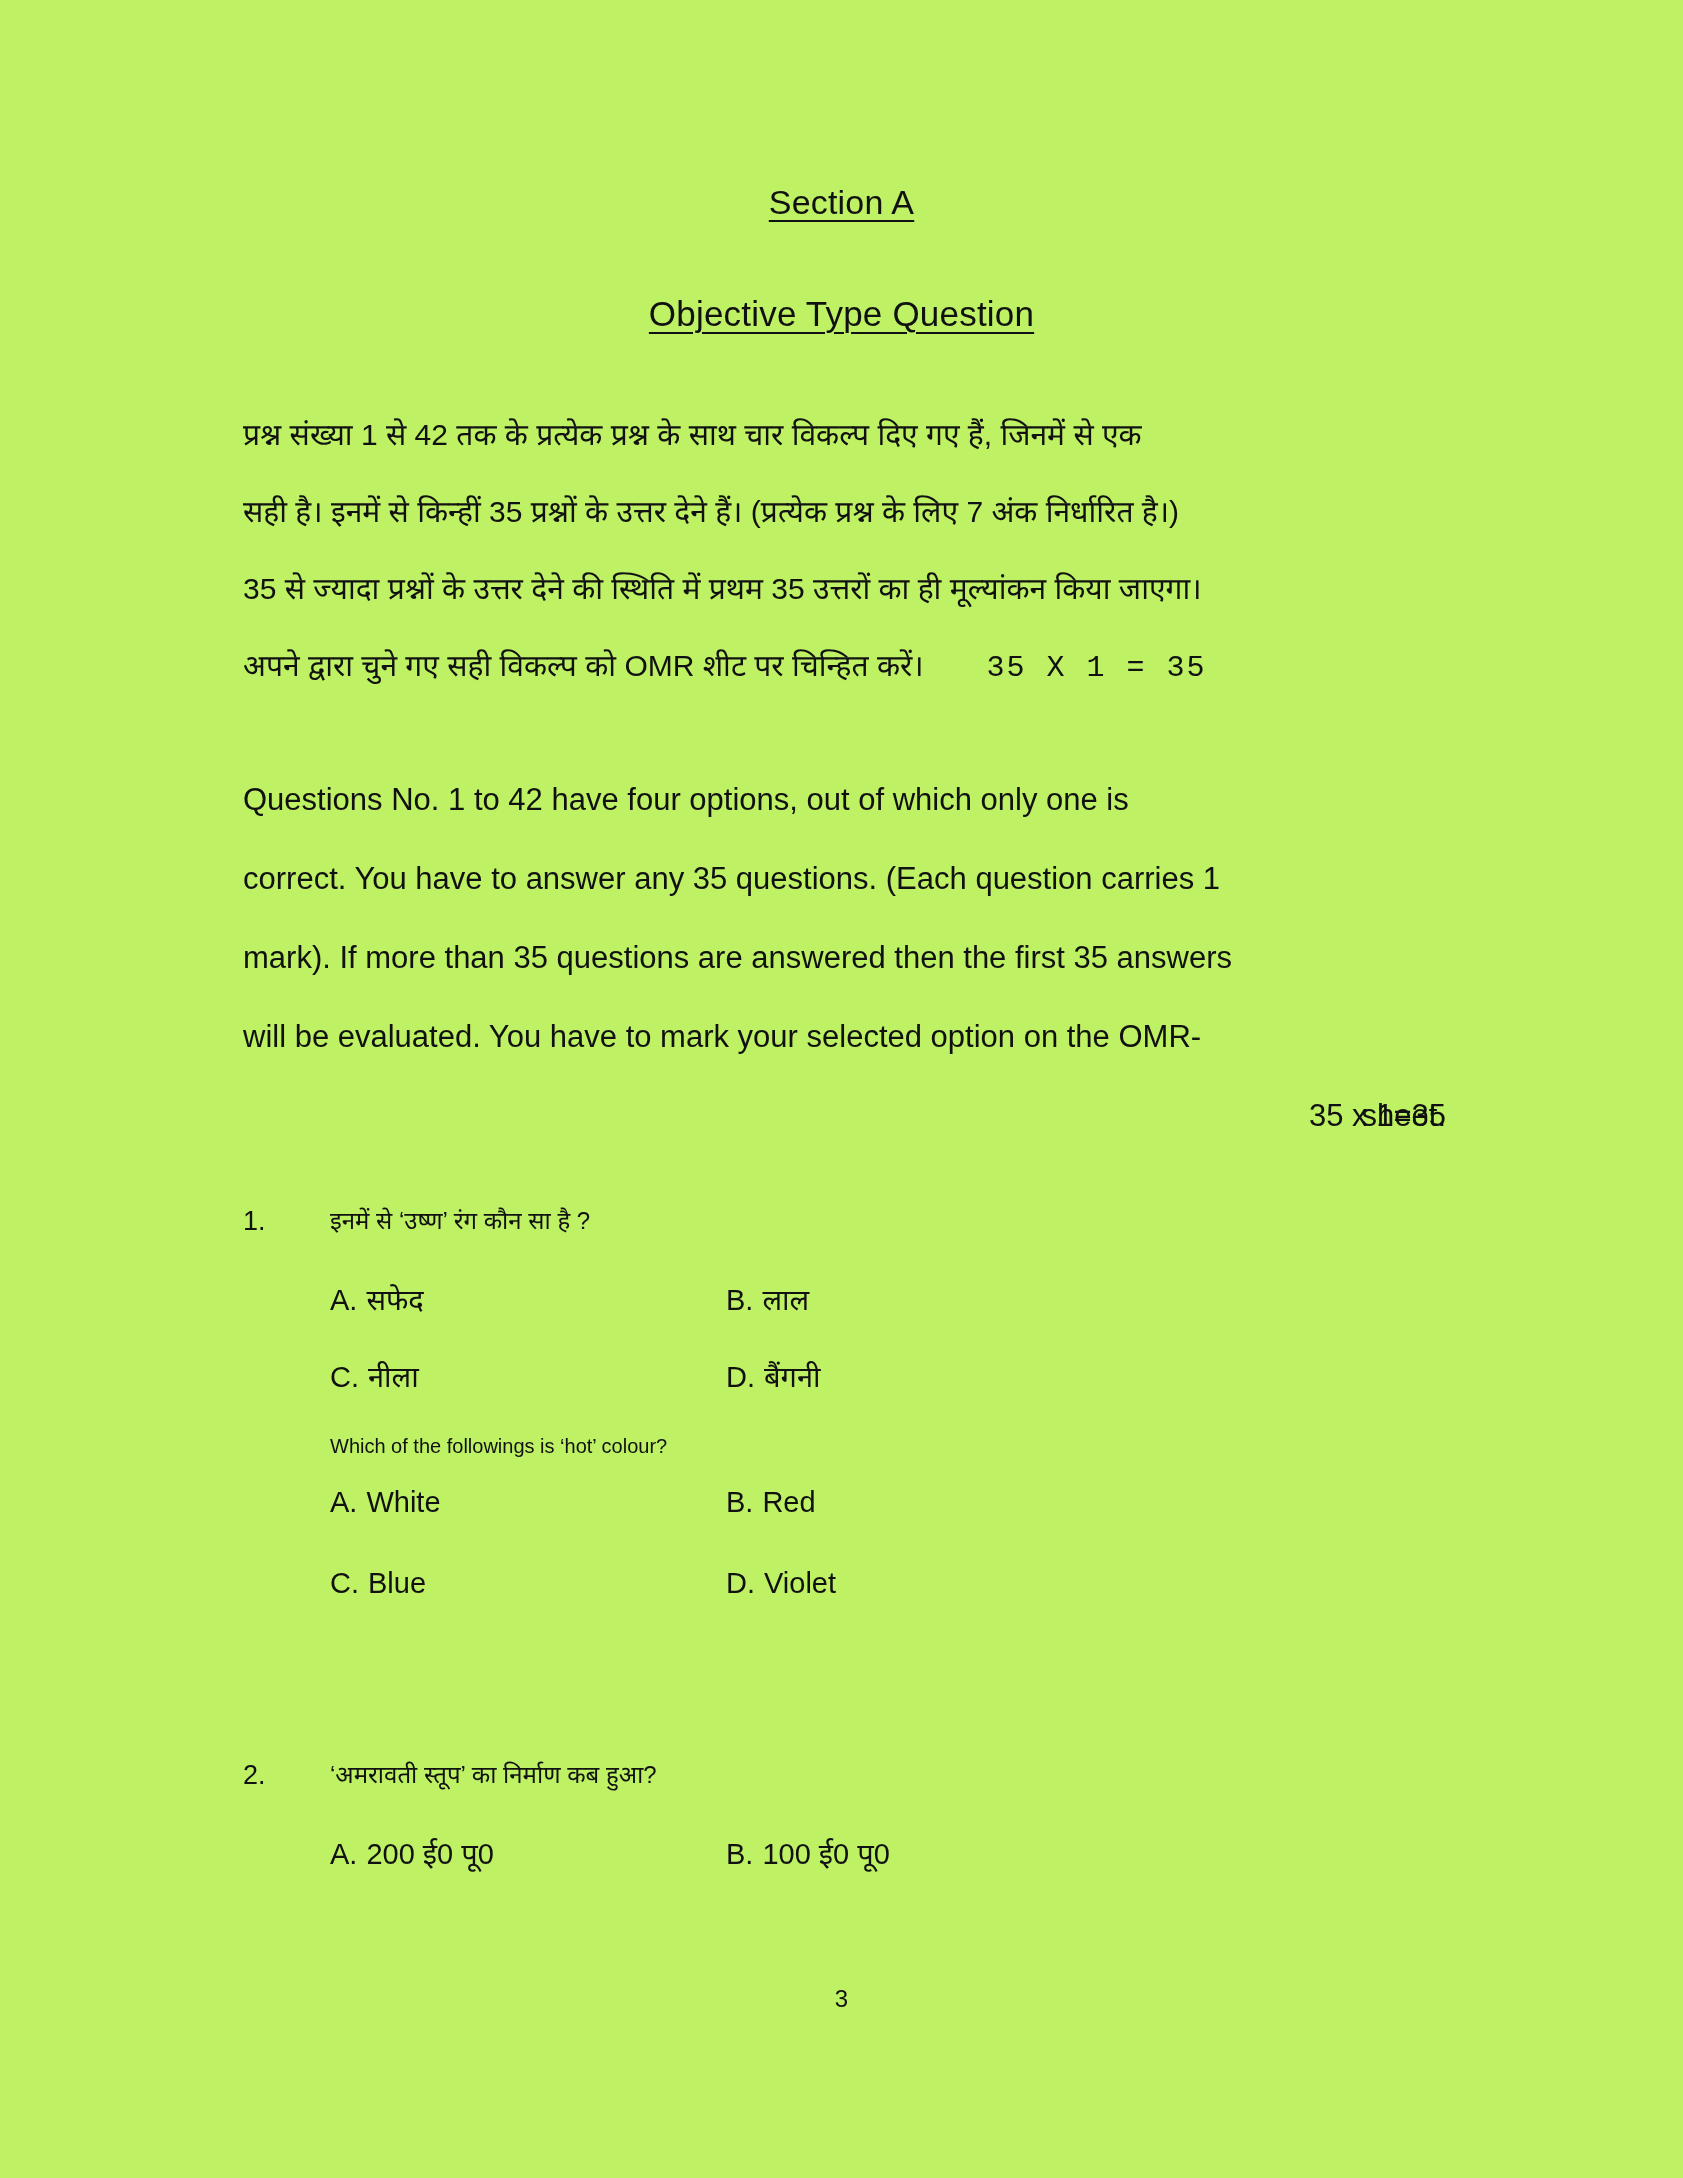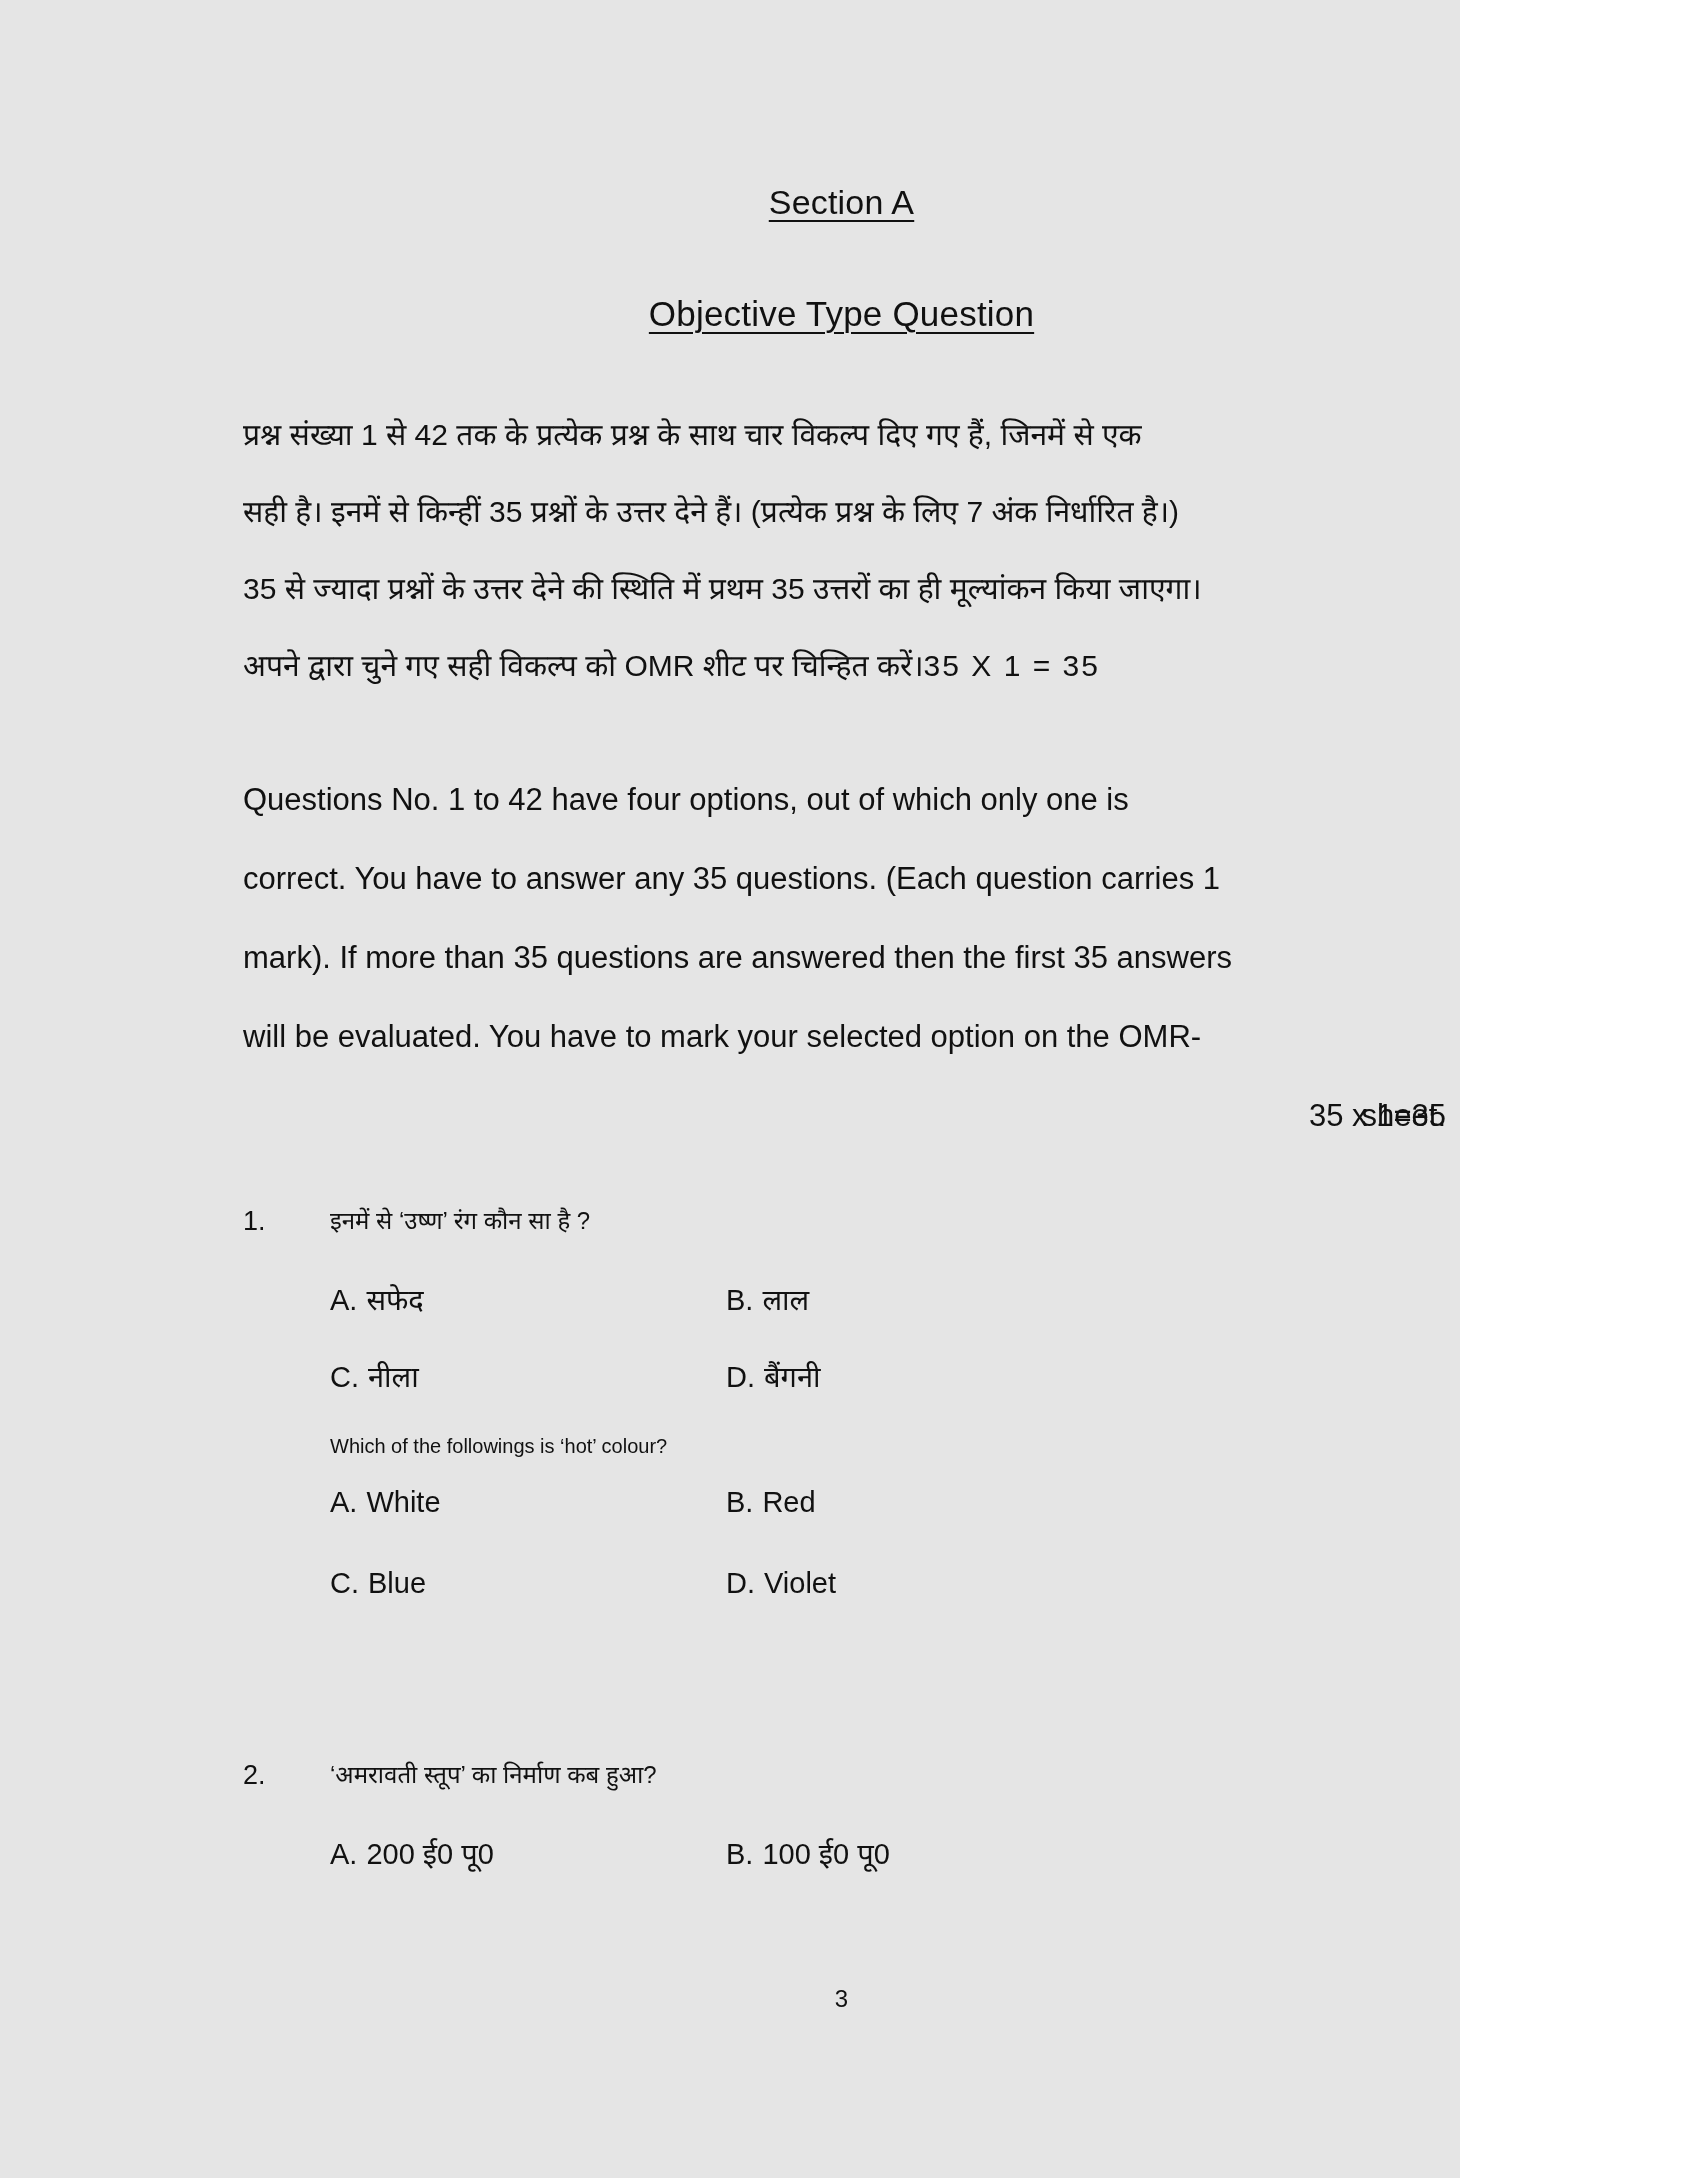--- a/index.html
+++ b/index.html
@@ -13,23 +13,23 @@
     height: 2178px;
     position: relative;
     font-family: "Liberation Sans", sans-serif;
     color: #000000;
     overflow: hidden;
   }
 
   .page {
     position: absolute;
     top: 0; left: 0;
-    width: 1460px;
+    width: 1683px;
     height: 2178px;
-    background: #e5e5e5;
+    background: #bef264;
   }
 
   
   .section-heading {
     position: absolute;
     left: 0;
     width: 1683px;
     text-align: center;
     font-size: 34px;
     letter-spacing: 0.2px;
@@ -52,21 +52,22 @@
     font-size: 30px;
     line-height: 77px;
     color: #111;
   }
   .hindi-line {
     display: block;
     white-space: nowrap;
   }
   .hi-mark {
     display: inline-block;
-    font-family: Liberation Sans, sans-serif;
+    margin-left: 63px;
+    font-family: Liberation Mono, monospace;
     letter-spacing: 2px;
     text-align: right;
   }
 
   
   .english-block {
     position: absolute;
     left: 243px;
     top: 760px;
     width: 1203px;

